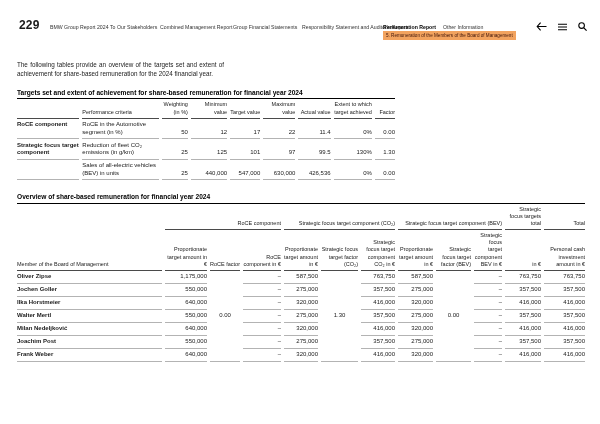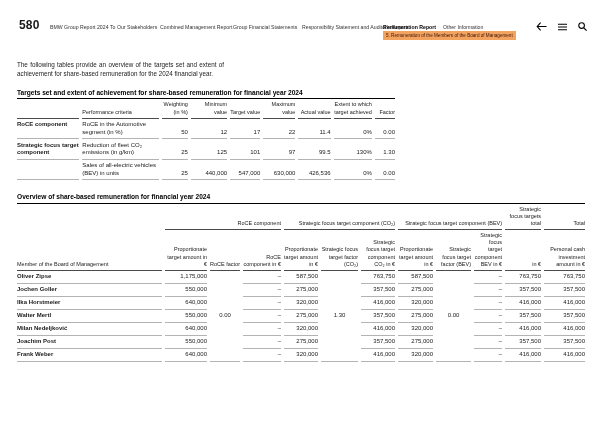--- a/index.html
+++ b/index.html
@@ -40,21 +40,21 @@
   }
   td.lbl { text-align:left; font-weight:bold; vertical-align:top; }
   td.crit { text-align:left; vertical-align:top; }
   td.nm  { text-align:left; font-weight:bold; }
   td.fac { vertical-align:middle; text-align:center; }
 </style>
 </head>
 <body>
 
 <div>
-  <div class="pagenum">580</div>
+  <div class="pagenum">229</div>
 
   <div class="nav-item" style="left:50px">BMW Group Report 2024</div>
   <div class="nav-item" style="left:110px">To Our Stakeholders</div>
   <div class="nav-item" style="left:160px">Combined Management Report</div>
   <div class="nav-item" style="left:233px">Group Financial Statements</div>
   <div class="nav-item" style="left:302px">Responsibility Statement and Auditor's Report</div>
   <div class="nav-item active" style="left:383px">Remuneration Report</div>
   <div class="nav-item" style="left:443px">Other Information</div>
 
   <div class="subnav" style="background: rgb(242, 163, 95);">5. Remuneration of the Members of the Board of Management</div>

